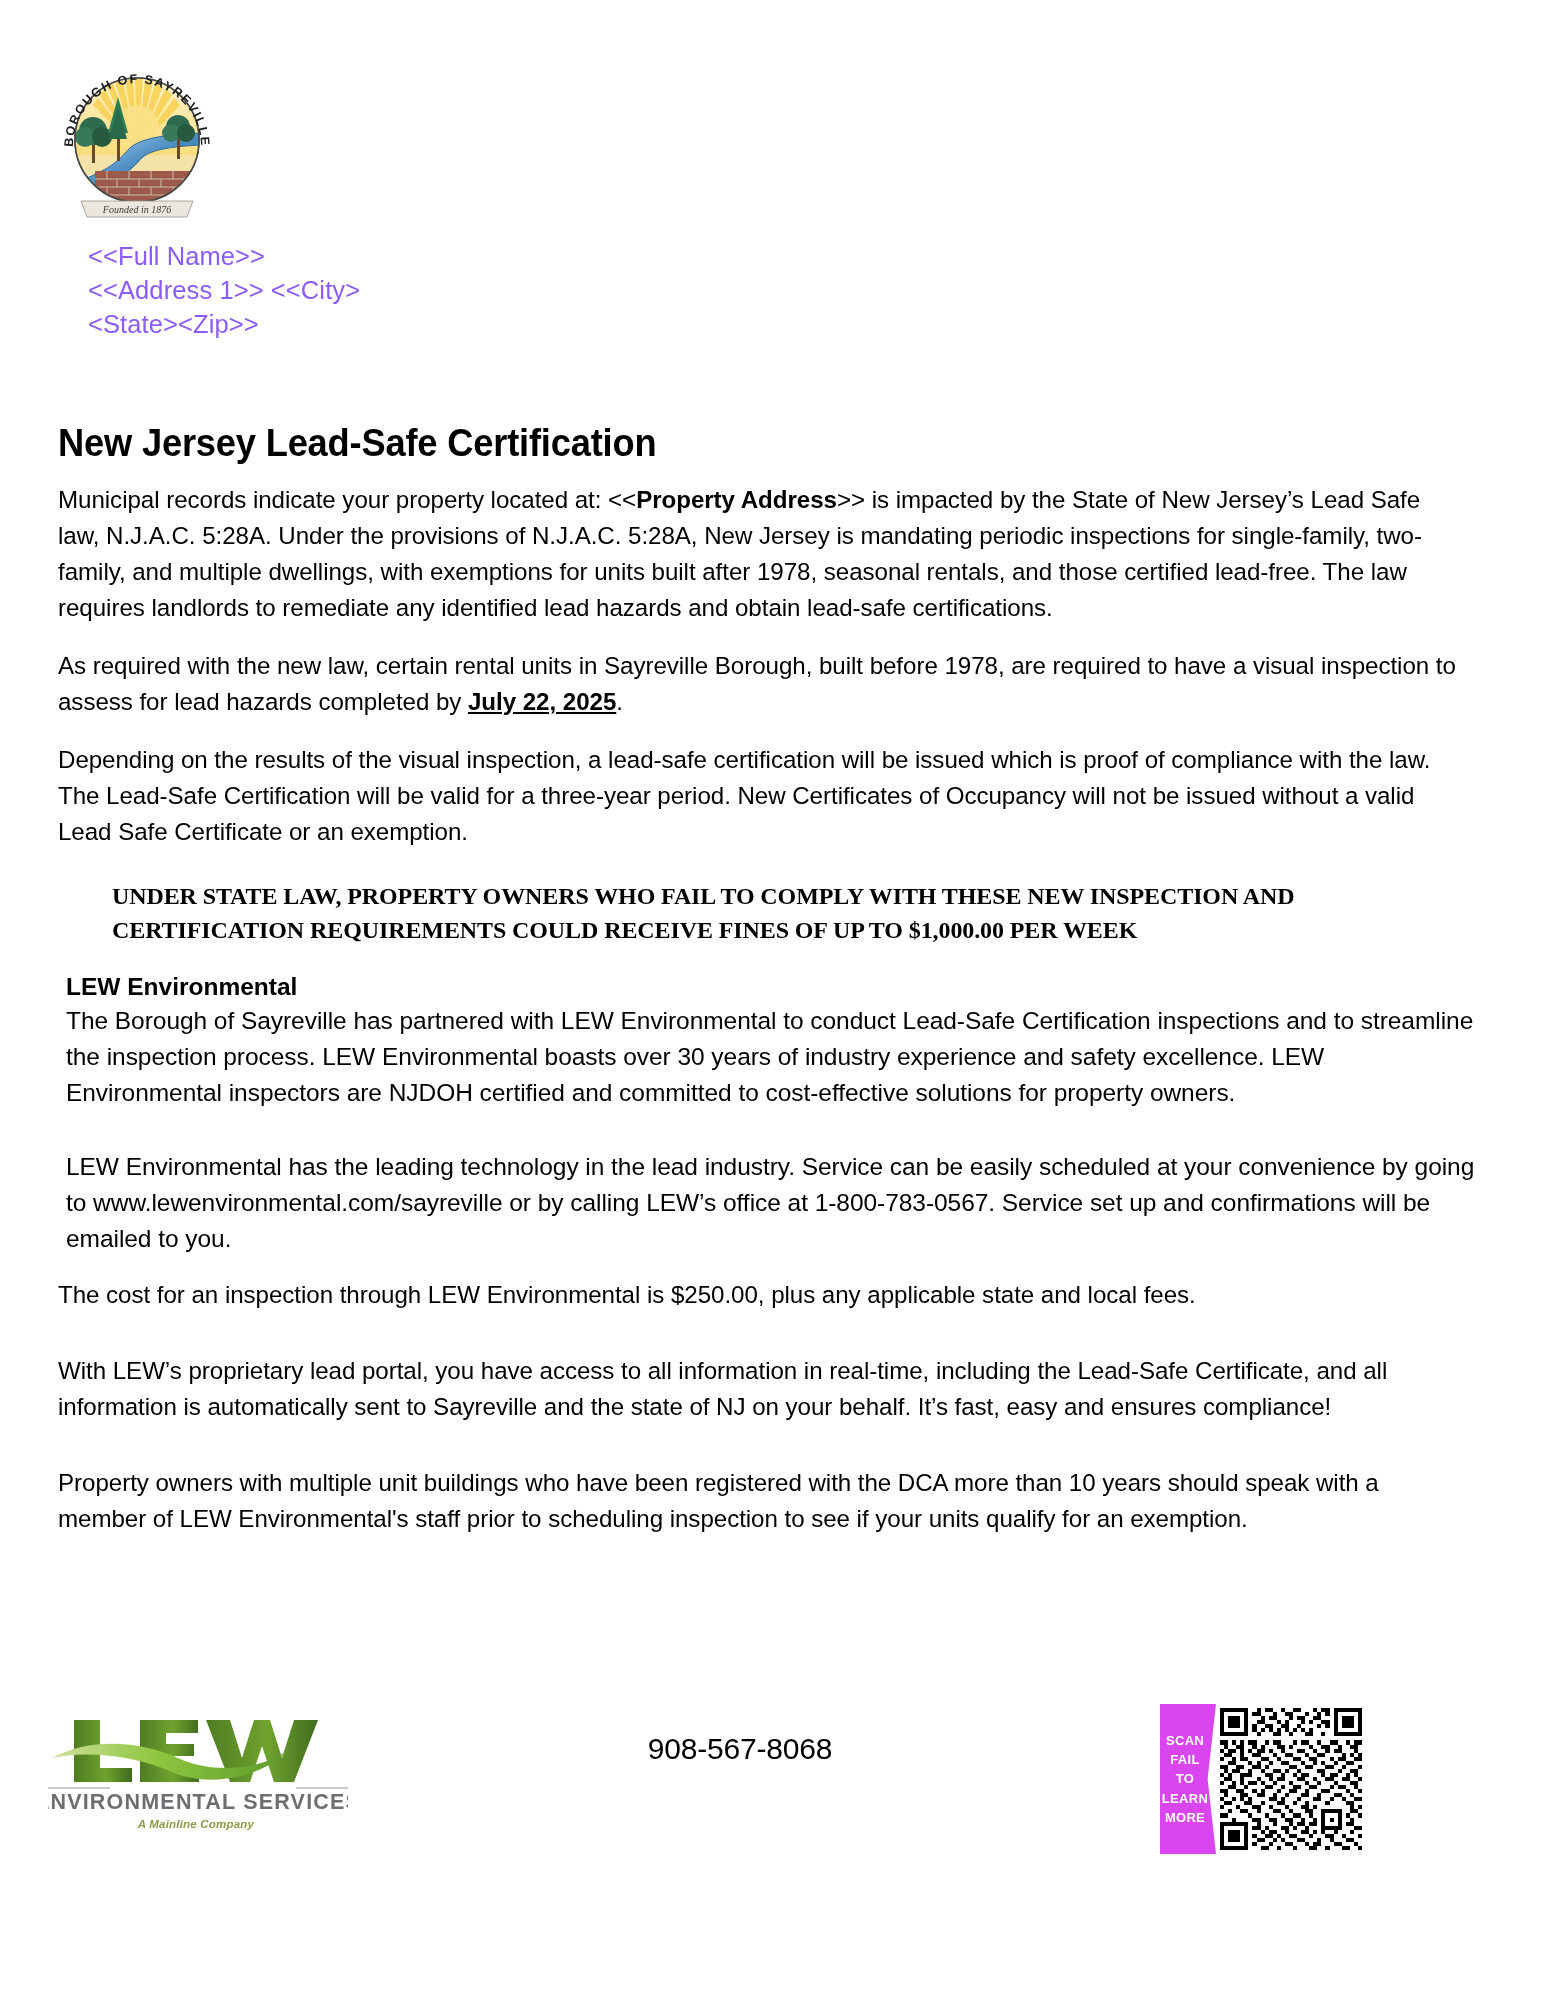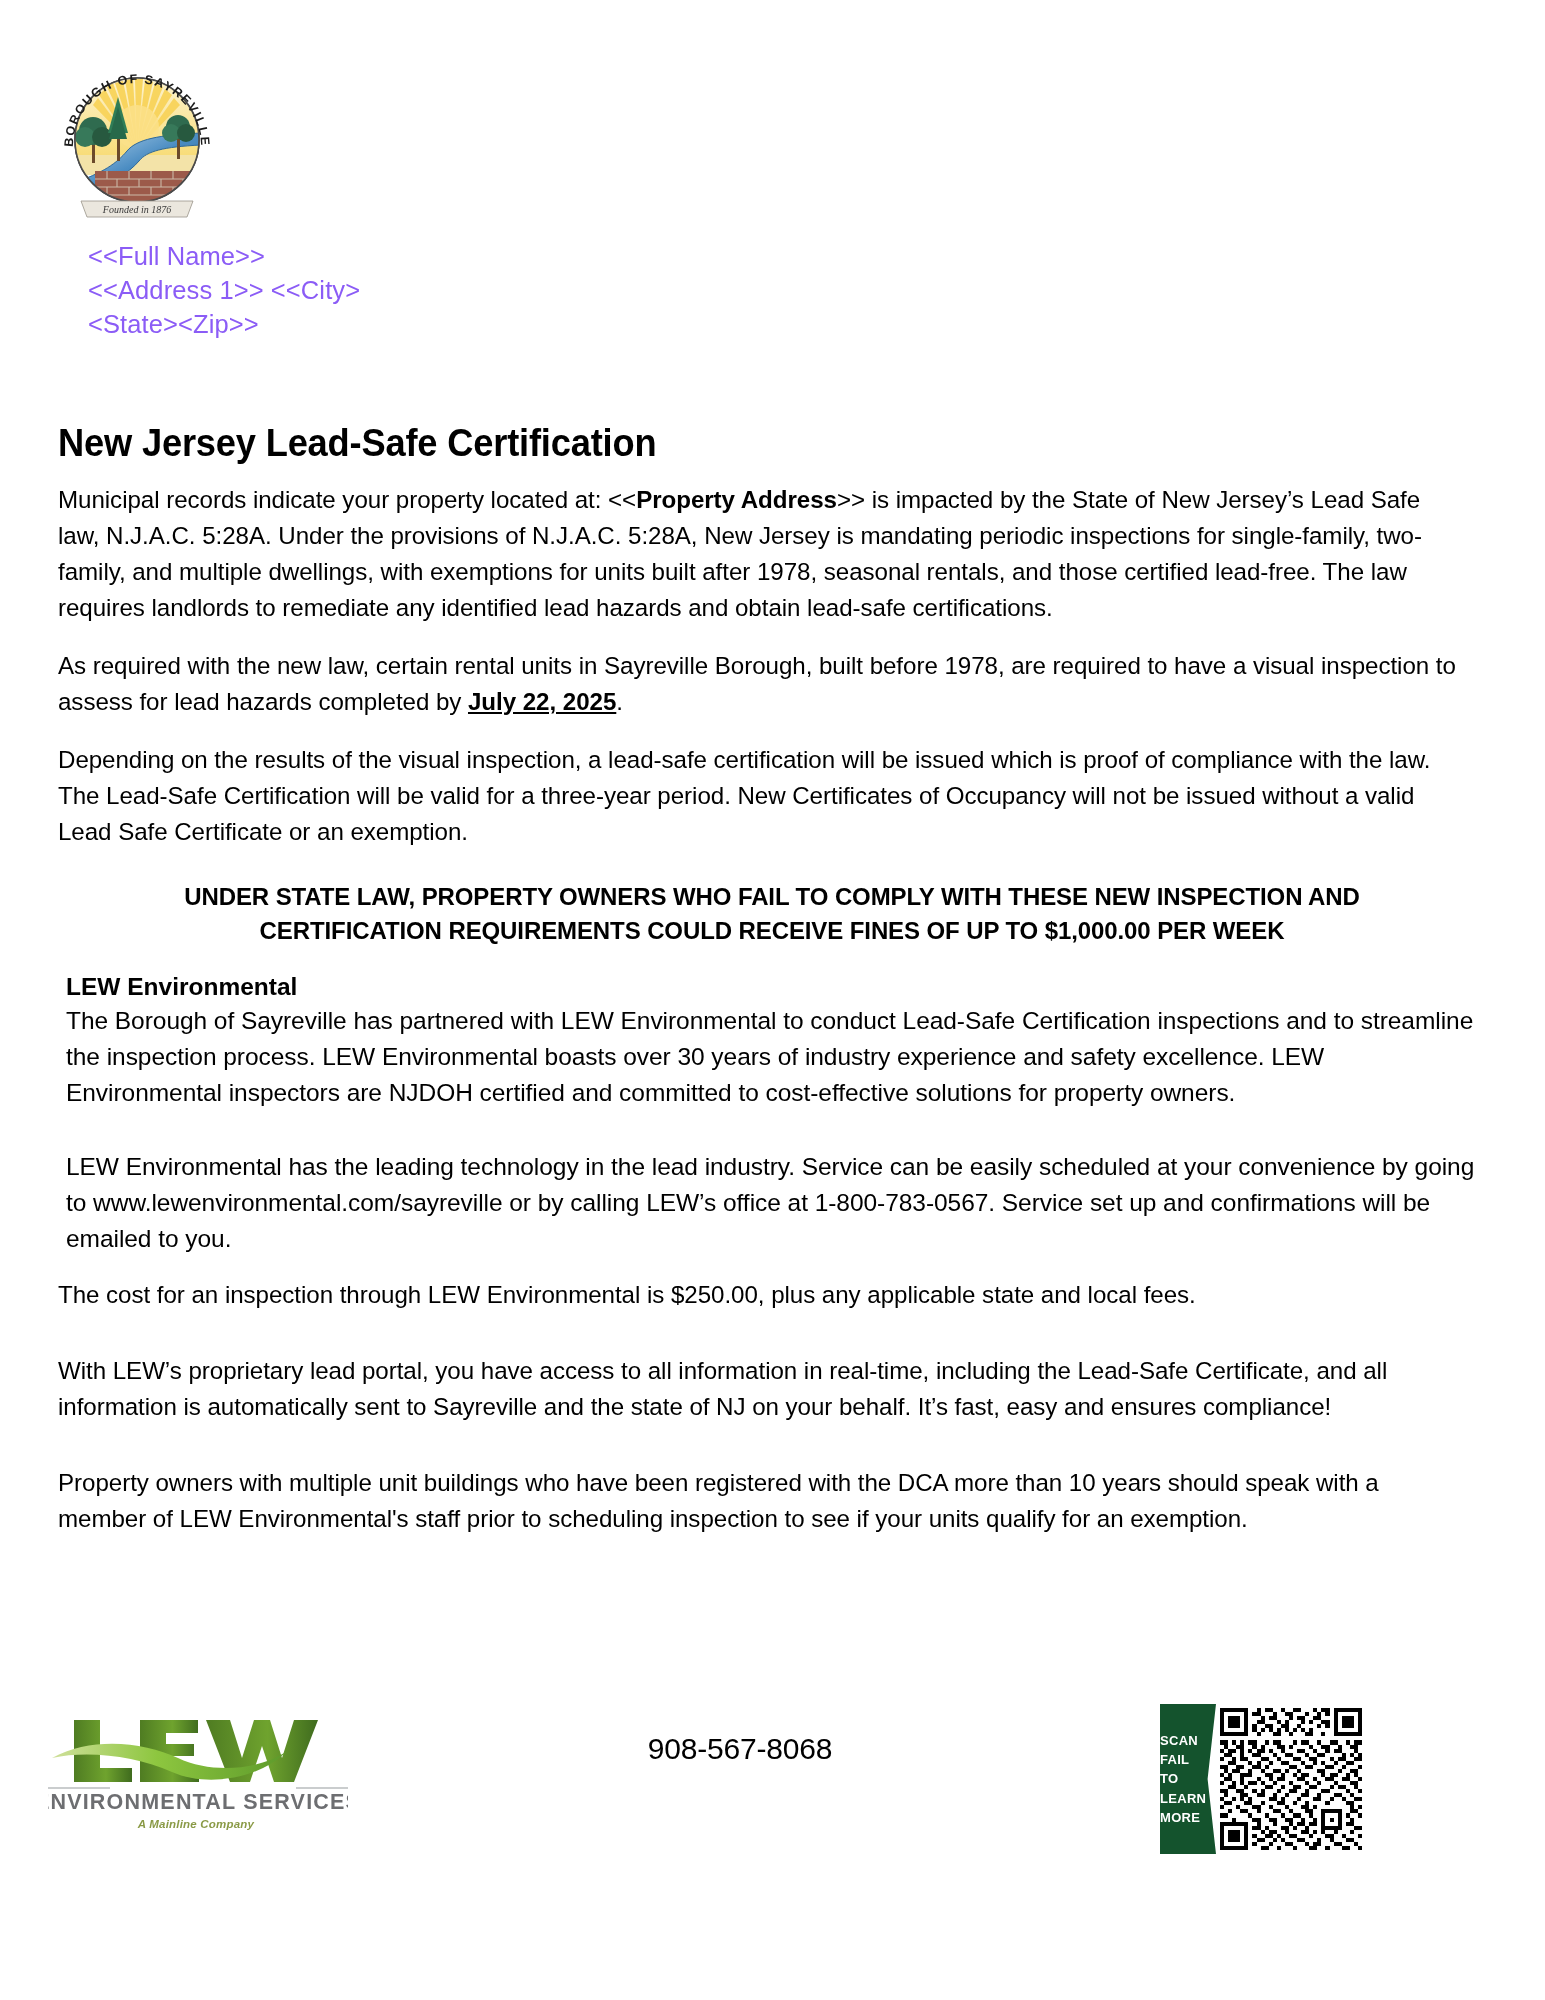--- a/index.html
+++ b/index.html
@@ -76,26 +76,27 @@
     transform-origin: left top;
   }
   b, strong { font-weight: bold; }
   .u-bold {
     font-weight: bold;
     text-decoration: underline;
   }
 
   .warning {
     margin: 30px 0 26px 0;
-    text-align: center;
+    text-align: left;
     font-size: 24px;
     font-weight: bold;
     line-height: 1.4;
     padding: 0 54px;
     letter-spacing: -0.1px;
+    font-family: Liberation Serif, serif;
   }
 
   .sec-head {
     margin: 0 0 2px 0;
     font-size: 24.5px;
     font-weight: bold;
     padding-left: 8px;
   }
   .sec-body {
     margin: 0 0 20px 0;
@@ -144,27 +145,28 @@
   .qr-area {
     position: absolute;
     left: 1160px;
     top: 14px;
     display: flex;
     align-items: stretch;
     height: 150px;
   }
   .scan-tag {
     width: 56px;
-    background: #14532d;
+    background: #d946ef;
     color: #ffffff;
     font-size: 13px;
     font-weight: bold;
     letter-spacing: 0.3px;
     display: flex;
     flex-direction: column;
+    align-items: center;
     justify-content: center;
     line-height: 1.48;
     clip-path: polygon(0 0, 100% 0, 85% 50%, 100% 100%, 0 100%);
     padding-right: 6px;
     box-sizing: border-box;
   }
   .qr-img { display: block; }
 </style>
 </head>
 <body>

